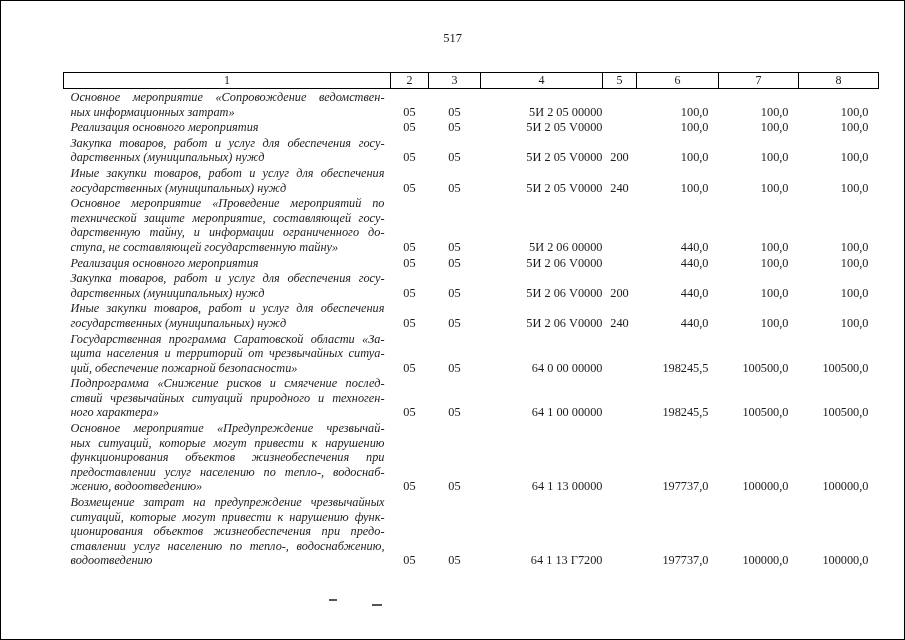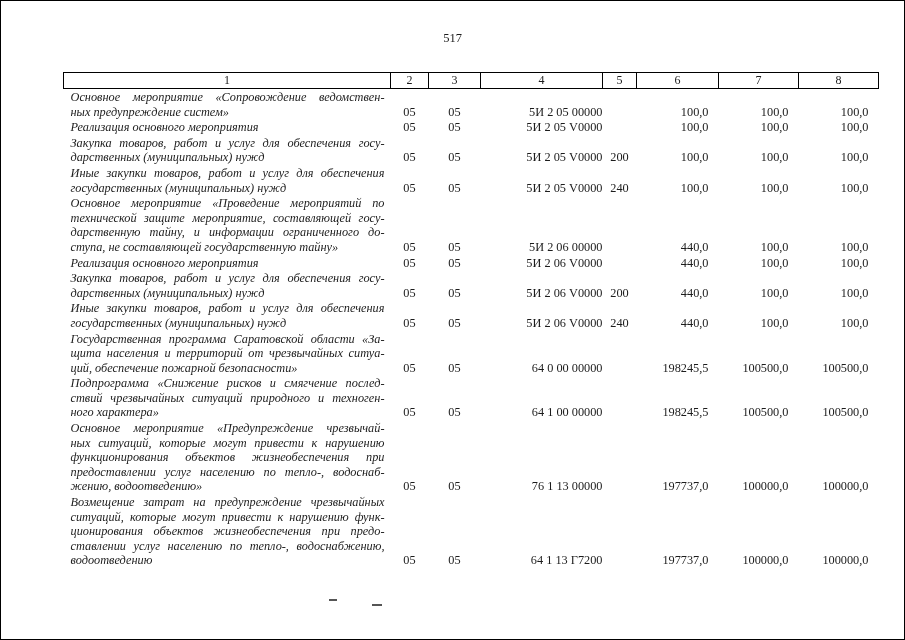--- a/index.html
+++ b/index.html
@@ -79,21 +79,21 @@
         <th>5</th>
         <th>6</th>
         <th>7</th>
         <th>8</th>
       </tr>
     </thead>
     <tbody>
         <tr>
           <td class="c-name">
             <div class="ln">Основное мероприятие «Сопровождение ведомствен-</div>
-            <div class="ln">ных предупреждение систем»</div>
+            <div class="ln">ных информационных затрат»</div>
           </td>
           <td class="c-center">05</td>
           <td class="c-center">05</td>
           <td class="c-code">5И 2 05 00000</td>
           <td class="c-center"></td>
           <td class="c-money">100,0</td>
           <td class="c-money">100,0</td>
           <td class="c-money">100,0</td>
         </tr>
         <tr>
@@ -218,21 +218,21 @@
         <tr>
           <td class="c-name">
             <div class="ln">Основное мероприятие «Предупреждение чрезвычай-</div>
             <div class="ln">ных ситуаций, которые могут привести к нарушению</div>
             <div class="ln">функционирования объектов жизнеобеспечения при</div>
             <div class="ln">предоставлении услуг населению по тепло-, водоснаб-</div>
             <div class="ln">жению, водоотведению»</div>
           </td>
           <td class="c-center">05</td>
           <td class="c-center">05</td>
-          <td class="c-code">76 1 13 00000</td>
+          <td class="c-code">64 1 13 00000</td>
           <td class="c-center"></td>
           <td class="c-money">197737,0</td>
           <td class="c-money">100000,0</td>
           <td class="c-money">100000,0</td>
         </tr>
         <tr>
           <td class="c-name">
             <div class="ln">Возмещение затрат на предупреждение чрезвычайных</div>
             <div class="ln">ситуаций, которые могут привести к нарушению функ-</div>
             <div class="ln">ционирования объектов жизнеобеспечения при предо-</div>

